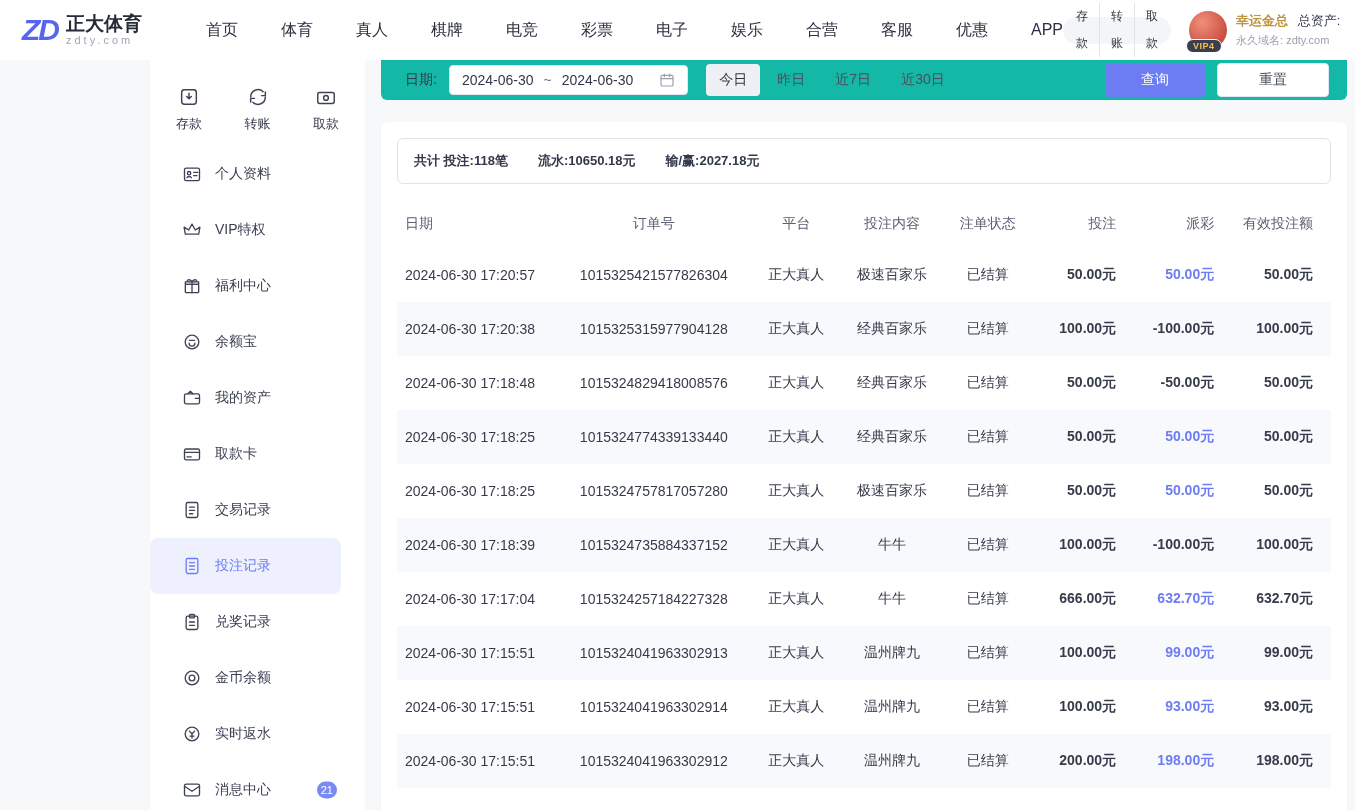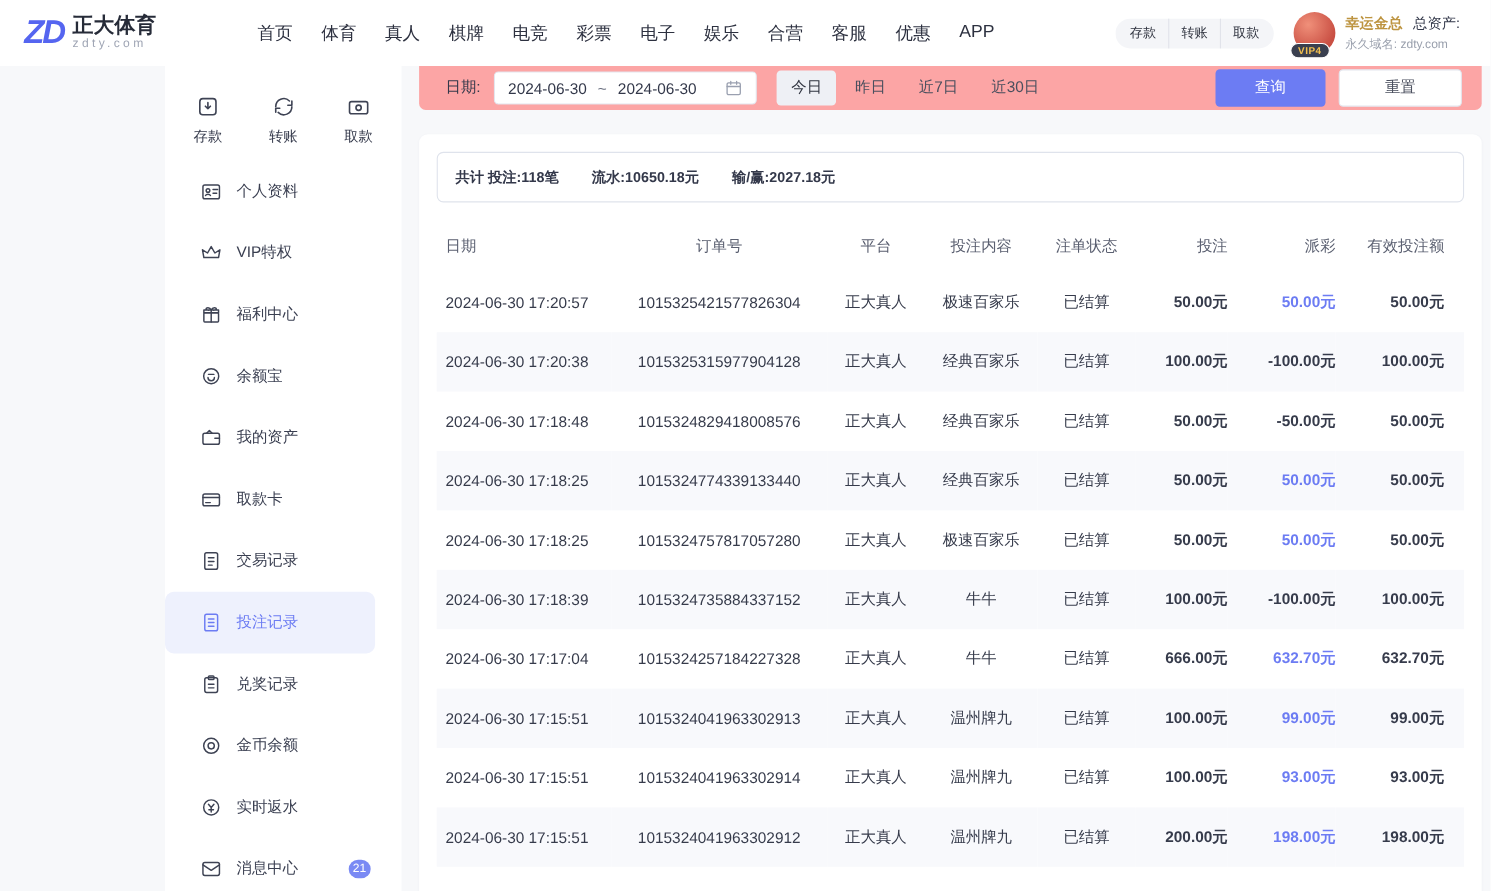--- a/index.html
+++ b/index.html
@@ -11,21 +11,21 @@
   
   .topbar {
     position:absolute; top:0; left:0; width:1355px; height:60px;
     background:#fff; display:flex; align-items:center; z-index:20;
   }
   .logo { display:flex; align-items:center; gap:8px; margin-left:22px; cursor:pointer; min-width:128px; }
   .logo-mark { font-style:italic; font-weight:900; font-size:30px; color:#5565f0; letter-spacing:-2px; }
   .logo-text { display:flex; flex-direction:column; line-height:1.1; }
   .brand-name { font-size:19px; font-weight:700; color:#262b38; }
   .brand-domain { font-size:11px; color:#a0a6b5; letter-spacing:3px; }
-  .main-nav { display:flex; align-items:center; gap:26px; margin-left:84px; }
+  .main-nav { display:flex; align-items:center; gap:43px; margin-left:56px; }
   .nav-item { font-size:16px; font-weight:500; color:#2d3140; cursor:pointer; white-space:nowrap; }
   .header-right { display:flex; align-items:center; margin-left:auto; height:60px; overflow:hidden; }
   .quick-pill { display:flex; align-items:center; background:#f4f5f8; border-radius:15px; height:27px; padding:0 2px; }
   .qp-item { font-size:12px; color:#2f333f; padding:0 11px; cursor:pointer; line-height:27px; }
   .qp-item + .qp-item { border-left:1px solid #e1e3ea; }
   .avatar-wrap { position:relative; margin-left:18px; width:38px; height:38px; flex:none; cursor:pointer; }
   .avatar-circle { display:block; width:38px; height:38px; border-radius:50%;
     background:radial-gradient(circle at 35% 30%, #f0907a, #c94f43 70%); }
   .vip-badge { position:absolute; bottom:-4px; left:-3px; background:#3a3f4f; color:#f3c04f;
     font-size:9px; font-weight:700; padding:1px 6px; border-radius:8px; border:1px solid #fff; letter-spacing:.5px; }
@@ -42,21 +42,21 @@
   .sidebar-menu { padding-top:0; }
   .menu-item { position:relative; display:flex; align-items:center; height:56px; padding-left:32px;
     cursor:pointer; color:#3e4354; }
   .menu-item .mi-label { font-size:14px; color:#3a3f51; margin-left:13px; }
   .menu-item.active { background:#eef1fd; border-radius:8px; width:191px; color:#6c7cf3; }
   .menu-item.active .mi-label { color:#6c7cf3; }
   .mi-badge { position:absolute; right:28px; top:50%; transform:translateY(-50%);
     background:#7a8af4; color:#fff; font-size:11px; line-height:17px; padding:0 4px; border-radius:9px; }
   
   .main { position:absolute; left:365px; top:60px; width:990px; height:750px; }
-  .filter-bar { margin:0 8px 0 16px; background:#fca5a5; height:40px; display:flex; align-items:center;
+  .filter-bar { margin:0 8px 0 16px; background:#14b8a6; height:40px; display:flex; align-items:center;
     padding:0 18px 0 24px; border-radius:0 0 6px 6px; overflow:hidden; }
   .date-label { font-size:14px; color:#33384a; margin-right:12px; }
   .date-box { display:flex; align-items:center; height:30px; border:1px solid #e3e6ee; border-radius:4px;
     padding:0 12px; font-size:14px; color:#33384a; cursor:pointer; background:#fff; }
   .date-sep { margin:0 10px; color:#6b7080; }
   .cal-icon { margin-left:26px; }
   .range-group { display:flex; align-items:center; gap:4px; margin-left:18px; }
   .range-btn { border:none; background:transparent; font-size:14px; color:#4a4f5e; padding:7px 13px;
     border-radius:4px; cursor:pointer; font-family:inherit; }
   .range-btn.active { background:#eef0f5; color:#2f333f; }

